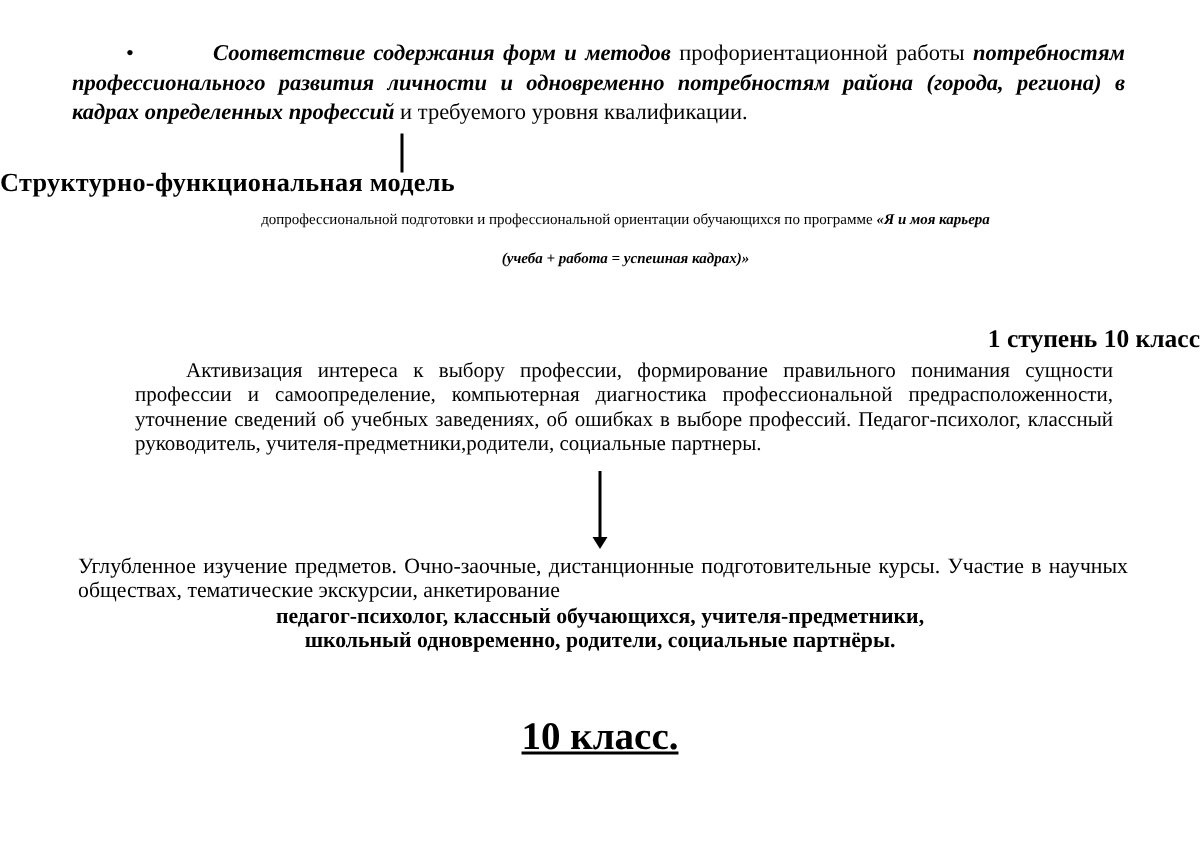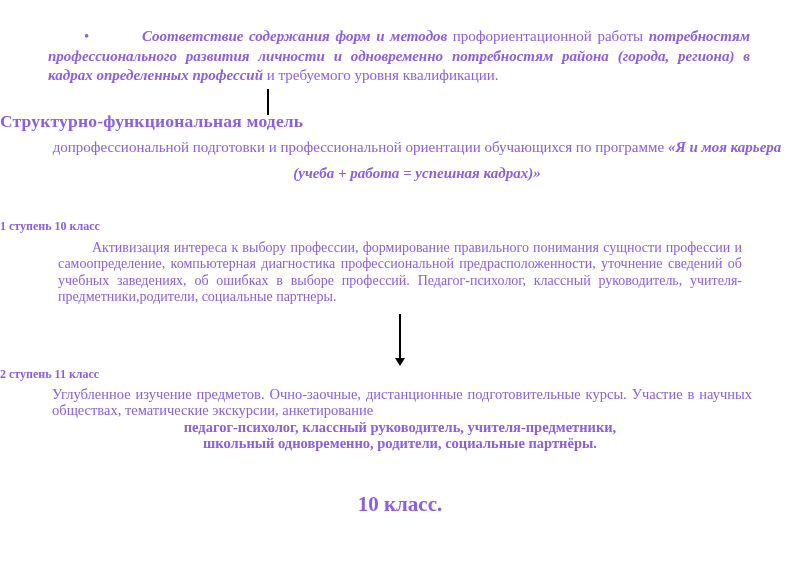--- a/index.html
+++ b/index.html
@@ -1,21 +1,21 @@
 <!DOCTYPE html>
 <html><head>
 <meta charset="utf-8">
 <style>
   * { margin: 0; padding: 0; box-sizing: border-box; }
   html, body { background: #ffffff; }
   .page {
     width: 800px;
     height: 566px;
     background: #ffffff;
-    color: #8b5cf6;
+    color: #000000;
     font-family: "Liberation Serif", "DejaVu Serif", serif;
     position: relative;
     overflow: hidden;
     margin: 0 auto;
   }
   .bi { font-weight: bold; font-style: italic; }
 
   .intro {
     padding: 27px 50px 0 48px;
     text-align: justify;
@@ -37,36 +37,36 @@
 
   .title {
     text-align: left;
     font-size: 17.5px;
     font-weight: bold;
     margin-top: -4px;
     letter-spacing: 0.2px;
   }
   .subtitle {
     text-align: center;
-    font-size: 15px;
+    font-size: 10px;
     line-height: 26px;
     margin-top: 2px;
     padding-left: 34px;
   }
 
   .stage-heading {
-    text-align: left;
+    text-align: right;
     font-weight: bold;
-    font-size: 12px;
+    font-size: 17px;
     line-height: 16px;
   }
   .stage1-heading { margin-top: 32px; }
 
   .stage1-body {
-    margin: 6px 58px 0 58px;
+    margin: 6px 58px 0 90px;
     text-align: justify;
     font-size: 14px;
     line-height: 16.5px;
     text-indent: 34px;
   }
 
   .down-arrow {
     position: relative;
     width: 10px;
     height: 52px;
@@ -98,22 +98,23 @@
   .staff {
     text-align: center;
     font-weight: bold;
     font-size: 14.5px;
     line-height: 16.5px;
   }
 
   .footer-grade {
     text-align: center;
     font-weight: bold;
-    font-size: 21px;
+    font-size: 26px;
     margin-top: 40px;
+    text-decoration: underline;
   }
 </style>
 </head>
 <body>
 
 <div class="page">
 
   <p class="intro"><span class="bullet">•</span><span class="bi">Соответствие содержания форм и методов </span><span>профориентационной работы </span><span class="bi">потребностям профессионального развития личности и одновременно потребностям района (города, региона) в кадрах определенных профессий </span><span>и требуемого уровня квалификации.</span></p>
 
   <div class="connector-line"></div>
@@ -127,23 +128,22 @@
   </div>
 
   <p class="stage1-body">Активизация интереса к выбору профессии, формирование правильного понимания сущности профессии и самоопределение, компьютерная диагностика профессиональной предрасположенности, уточнение сведений об учебных заведениях, об ошибках в выборе профессий. Педагог-психолог, классный руководитель, учителя-предметники,родители, социальные партнеры.</p>
 
   <div class="down-arrow">
     <div class="shaft"></div>
     <div class="head"></div>
   </div>
 
   <div class="stage-heading stage2-heading">
-    <div>2 ступень 11 класс</div>
   </div>
 
   <p class="stage2-body">Углубленное изучение предметов. Очно-заочные, дистанционные подготовительные курсы. Участие в научных обществах, тематические экскурсии, анкетирование</p>
 
-  <div class="staff">педагог-психолог, классный руководитель, учителя-предметники,</div>
+  <div class="staff">педагог-психолог, классный обучающихся, учителя-предметники,</div>
   <div class="staff">школьный одновременно, родители, социальные партнёры.</div>
 
   <div class="footer-grade">10 класс.</div>
 
 </div>
 
 </body></html>

